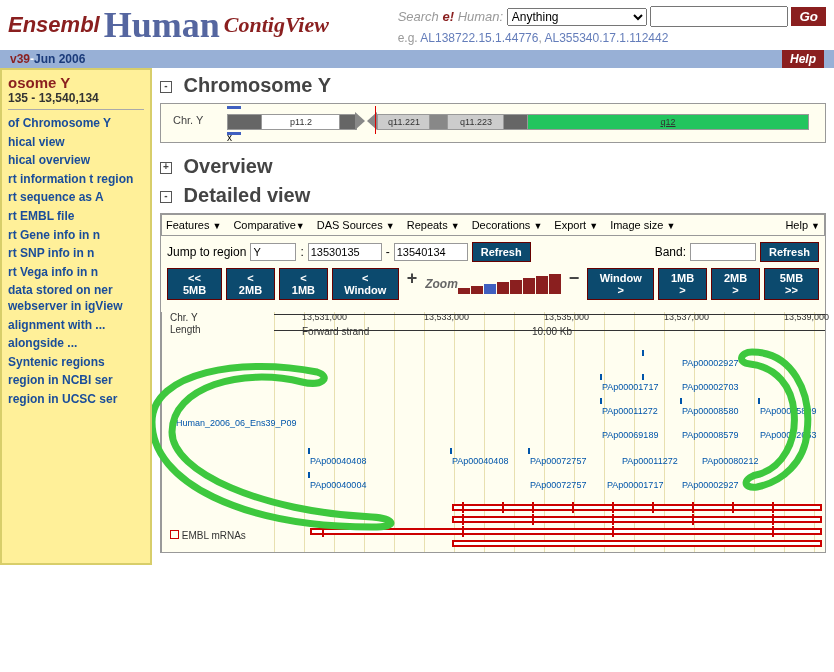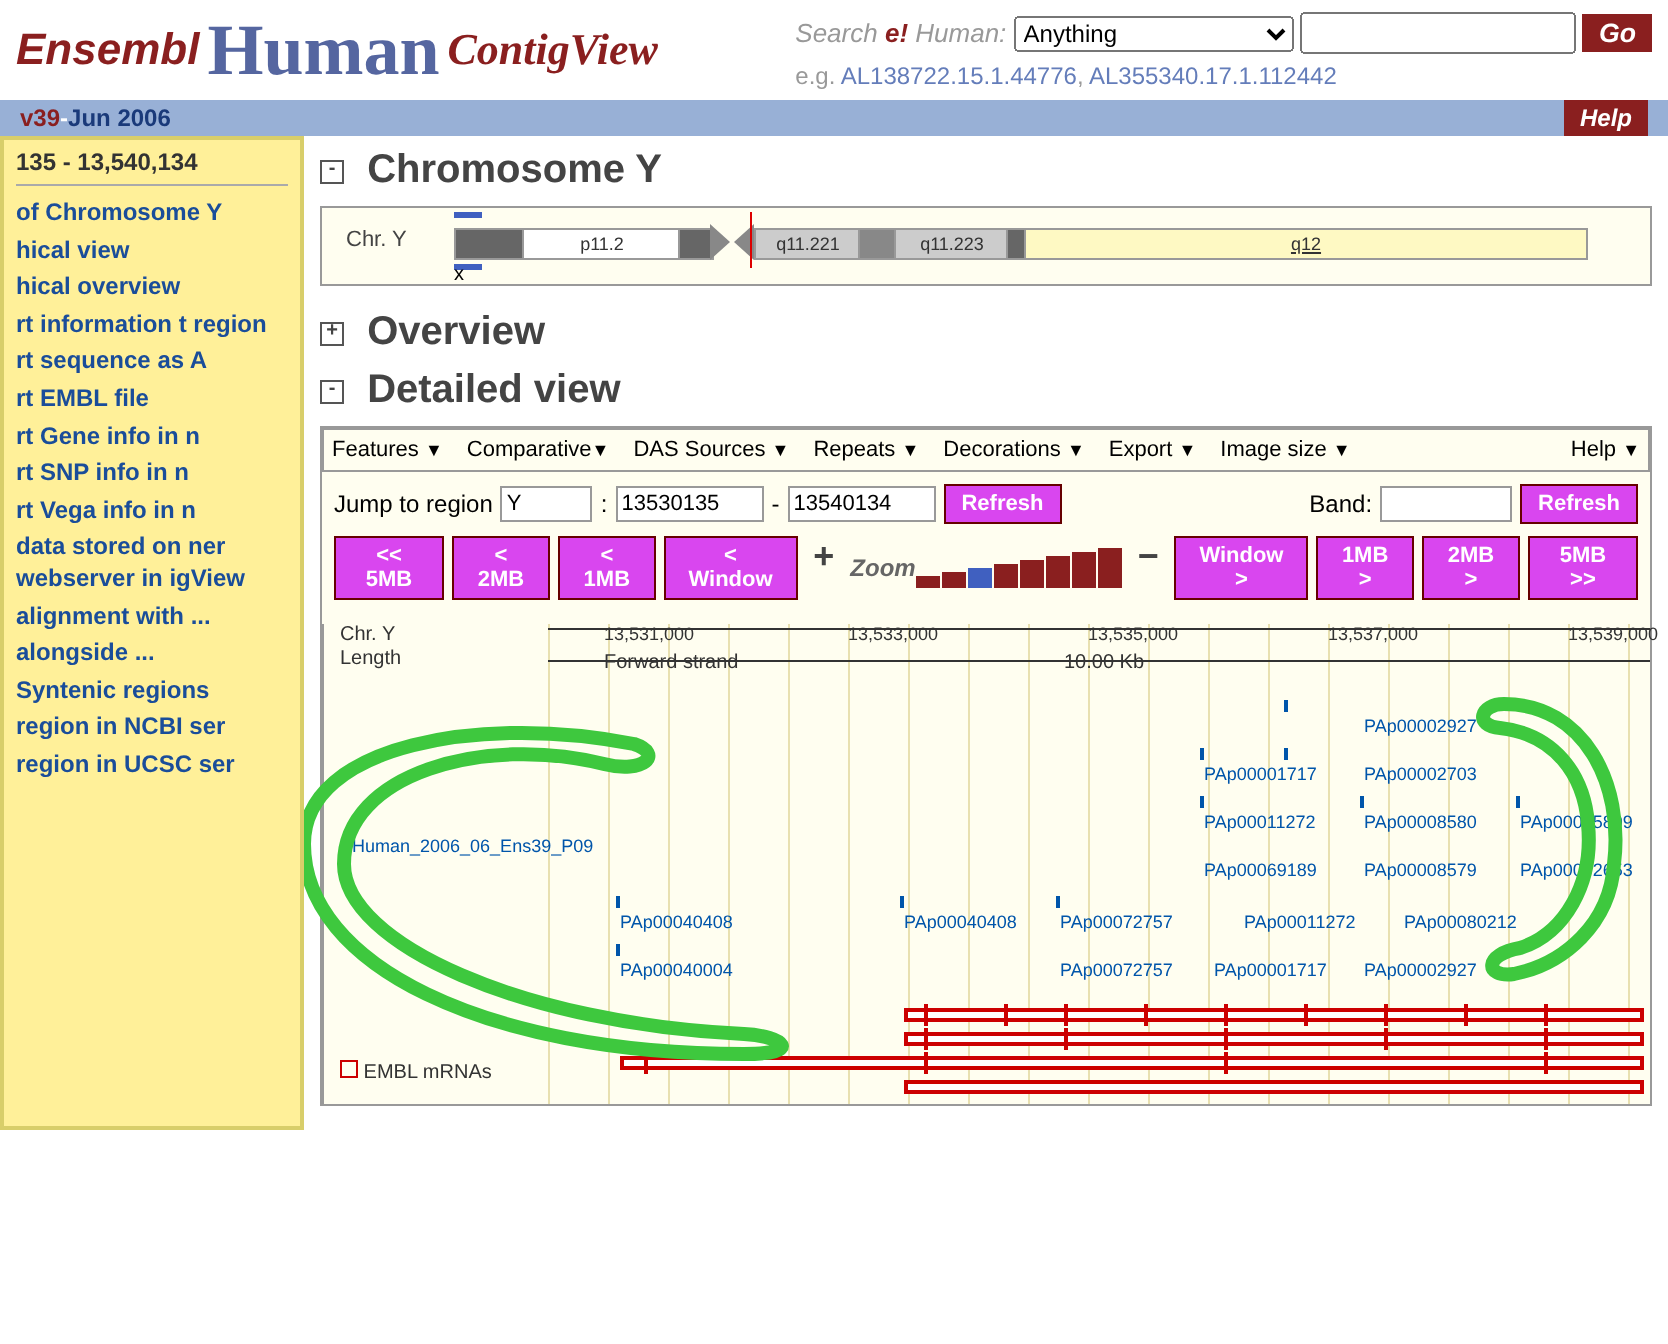--- a/index.html
+++ b/index.html
@@ -29,21 +29,21 @@
 .ideo { height: 26px; position: relative; margin-left: 60px; }
 .chr-label { position: absolute; left: -54px; top: 4px; font-size: 11px; color: #444; }
 .band { position: absolute; height: 14px; top: 4px; border: 1px solid #999; background: #ddd; font-size: 9px; text-align: center; line-height: 14px; color: #333; }
 .centromere { position: absolute; top: 2px; height: 18px; width: 22px; }
 .red-marker { position: absolute; top: -4px; width: 1px; height: 28px; background: #d00; }
 .menu-bar { border: 1px solid #999; background: #fffef0; padding: 4px; font-size: 11px; display: flex; gap: 12px; }
 .menu-item { cursor: pointer; }
 .arrow-down { font-size: 9px; }
 .jump-row { display: flex; align-items: center; gap: 4px; padding: 6px 0; }
 .jump-row input[type=text] { border: 1px solid #999; padding: 2px; font-size: 11px; }
-.red-btn { background: #d946ef; color: #fff; border: 1px solid #600; padding: 3px 8px; font-weight: bold; font-size: 11px; cursor: pointer; }
+.red-btn { background: #0c4a6e; color: #fff; border: 1px solid #600; padding: 3px 8px; font-weight: bold; font-size: 11px; cursor: pointer; }
 .nav-btns-row { display: flex; gap: 4px; padding: 4px 0; }
 .zoom-label { font-weight: bold; color: #666; font-style: italic; }
 .zoom-bars { display: flex; align-items: flex-end; gap: 1px; }
 .zoom-bar { width: 12px; background: #8a1f1f; }
 .plus-minus { font-size: 18px; font-weight: bold; color: #444; cursor: pointer; padding: 0 4px; }
 .track-area { position: relative; height: 240px; margin-top: 6px; border-left: 1px solid #999; }
 .ruler-label { position: absolute; font-size: 10px; color: #333; }
 .track-link { position: absolute; font-size: 9px; color: #0055aa; cursor: pointer; }
 .track-tick { position: absolute; width: 2px; height: 6px; background: #0055aa; }
 .embl-bar { position: absolute; height: 7px; background: #fff; border: 2px solid #c00; box-sizing: border-box; }
@@ -81,20 +81,21 @@
 
 <div class="version-bar">
   <span class="v">v39</span>
   <span> - </span>
   <span class="date">Jun 2006</span>
   <span class="help-btn">Help</span>
 </div>
 
 <div class="main-layout">
   <div class="sidebar">
+    <div class="sidebar-title">osome Y</div>
     <div class="sidebar-range">135 - 13,540,134</div>
     <a class="sidebar-link">of Chromosome Y</a>
     <a class="sidebar-link">hical view</a>
     <a class="sidebar-link">hical overview</a>
     <a class="sidebar-link">rt information t region</a>
     <a class="sidebar-link">rt sequence as A</a>
     <a class="sidebar-link">rt EMBL file</a>
     <a class="sidebar-link">rt Gene info in n</a>
     <a class="sidebar-link">rt SNP info in n</a>
     <a class="sidebar-link">rt Vega info in n</a>
@@ -122,21 +123,21 @@
         <div class="centromere" style="left:128px;">
           <svg width="22" height="18">
               <polygon points="0,0 10,9 0,18" fill="#888"></polygon>
               <polygon points="22,0 12,9 22,18" fill="#888"></polygon>
             </svg>
         </div>
         <div class="band" style="left:150px;width:52px;background:#ccc;">q11.221</div>
         <div class="band" style="left:202px;width:18px;background:#888;"></div>
         <div class="band" style="left:220px;width:56px;background:#ccc;">q11.223</div>
         <div class="band" style="left:276px;width:24px;background:#666;"></div>
-        <div class="band" style="left:285px;width:280px;background:#fef9c3;text-decoration:underline;">q12</div>
+        <div class="band" style="left:300px;width:280px;background:#22c55e;text-decoration:underline;">q12</div>
         <div class="red-marker" style="left:148px;"></div>
         <div style="position:absolute;left:0;top:22px;font-size:10px;">x</div>
       </div>
     </div>
 
     <div class="section-head">
       <span class="box-icon">+</span>
       <span>Overview</span>
     </div>
 

